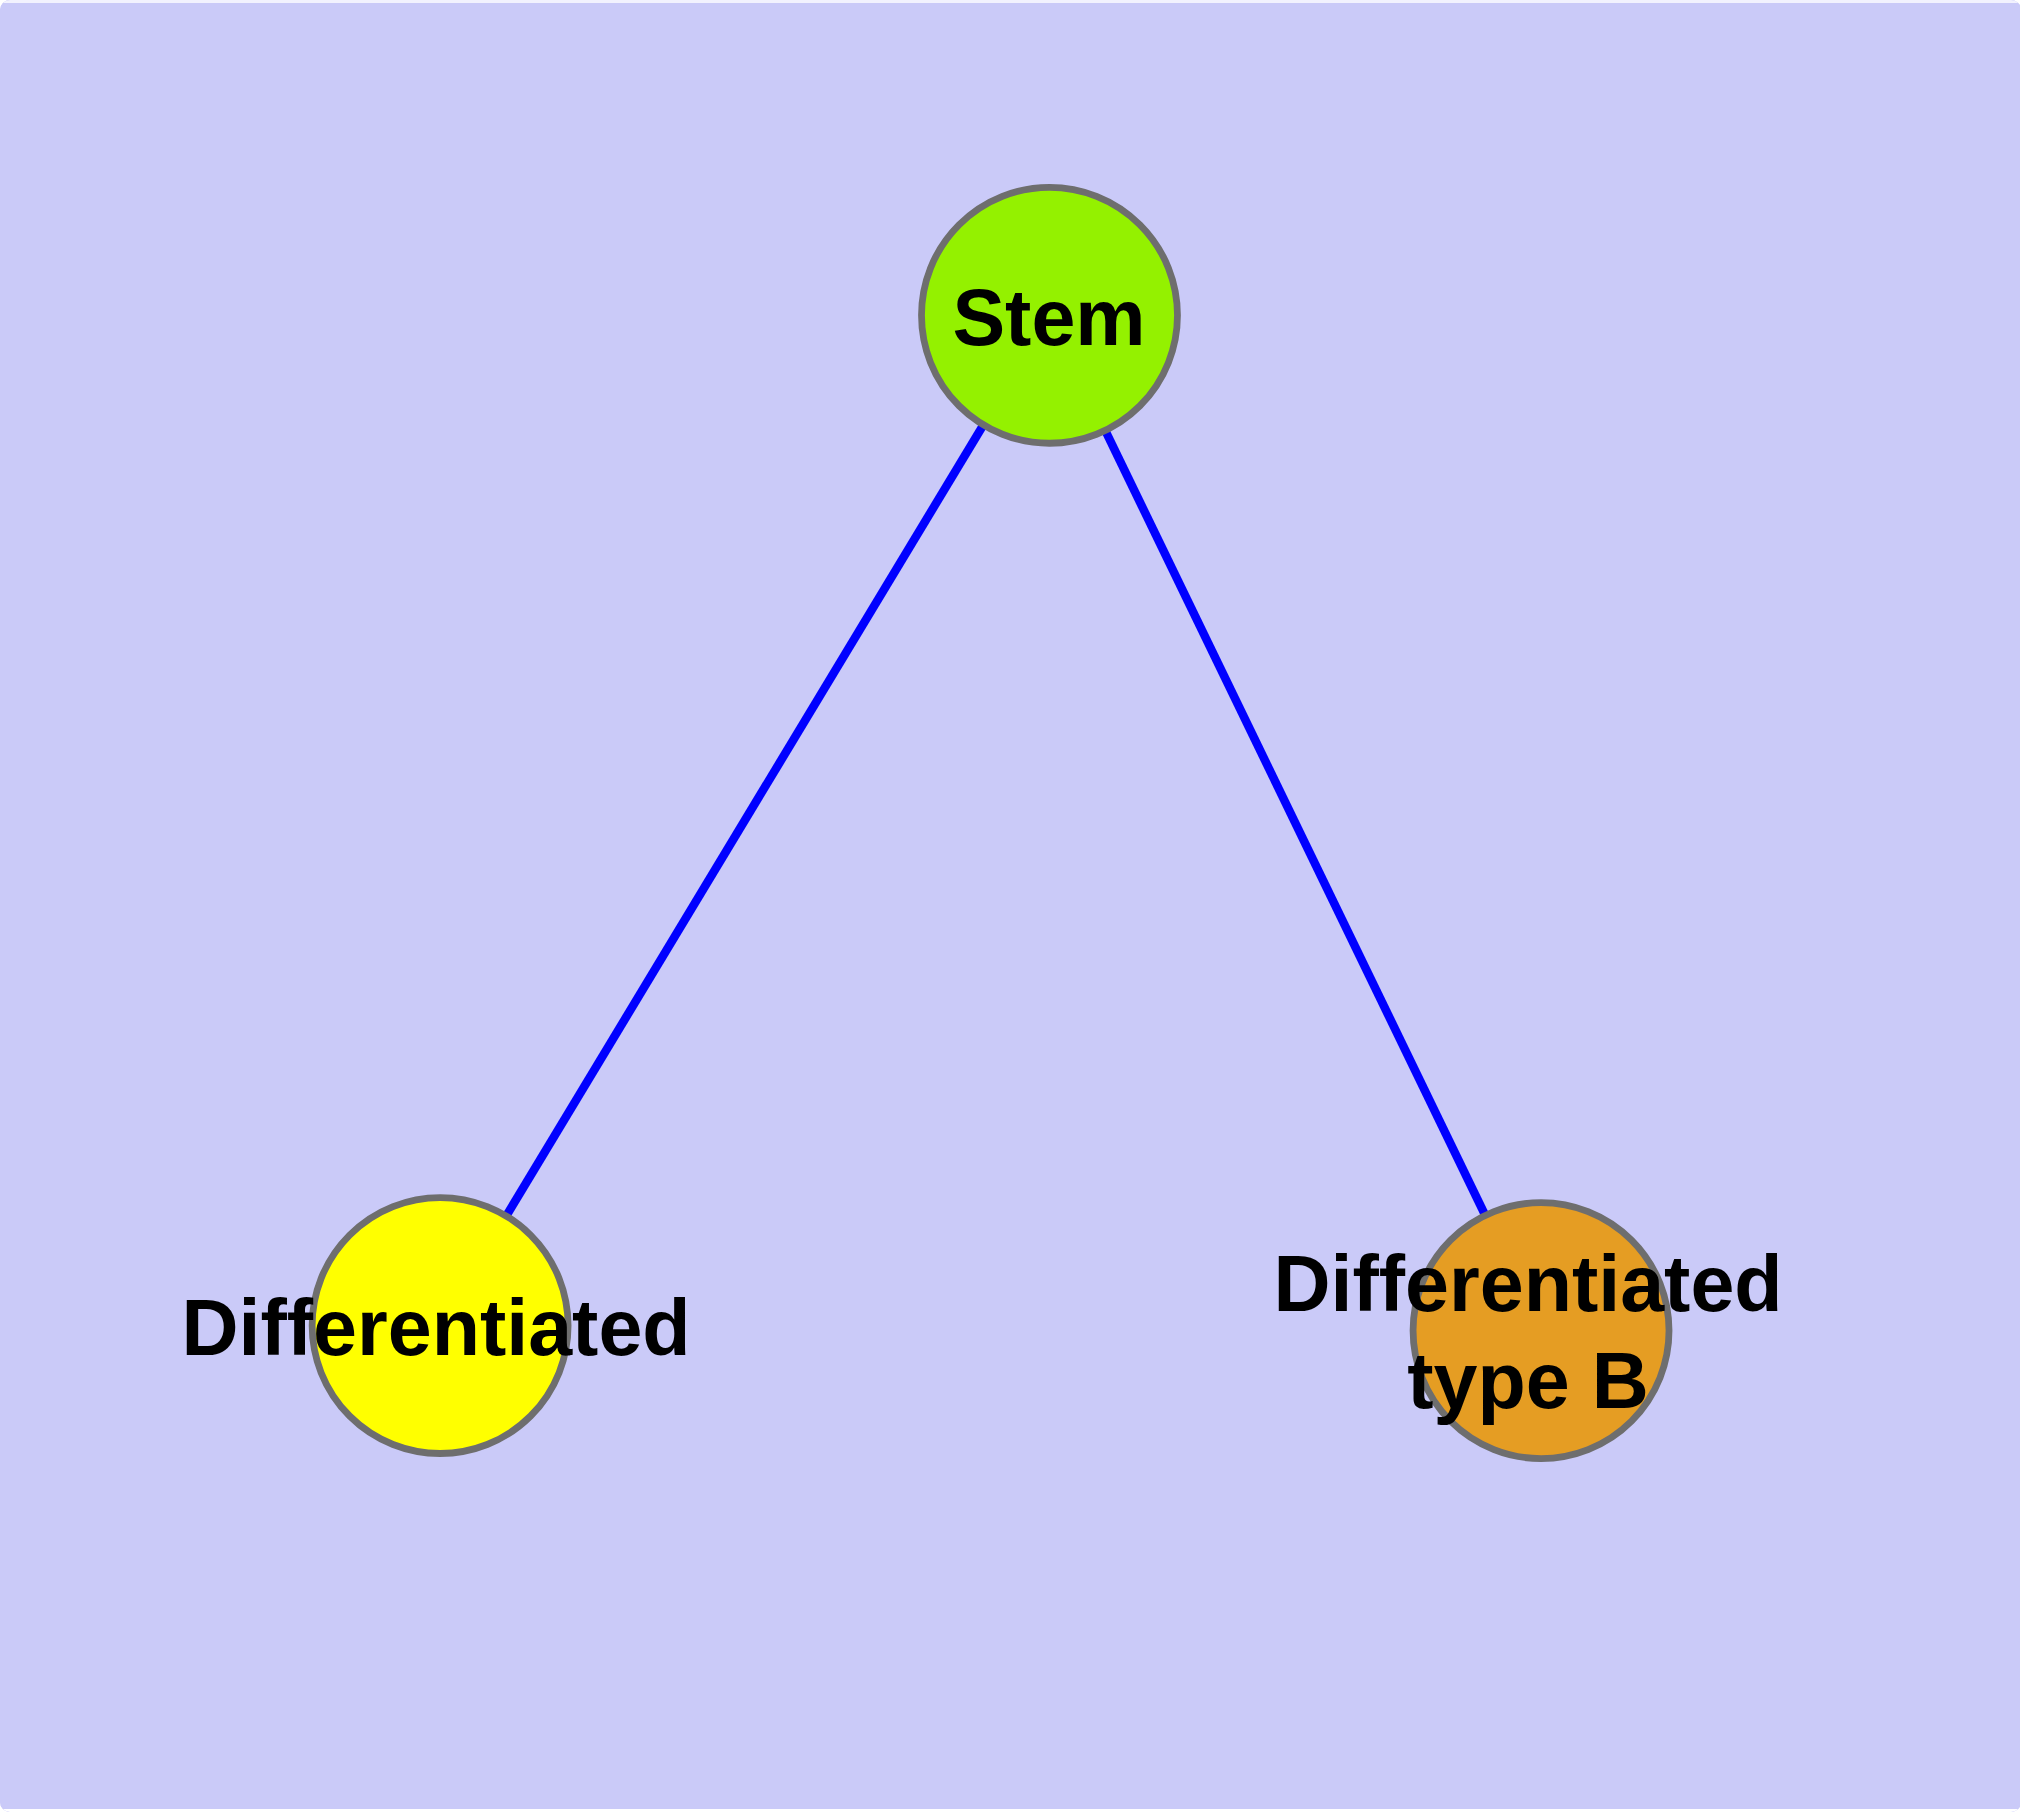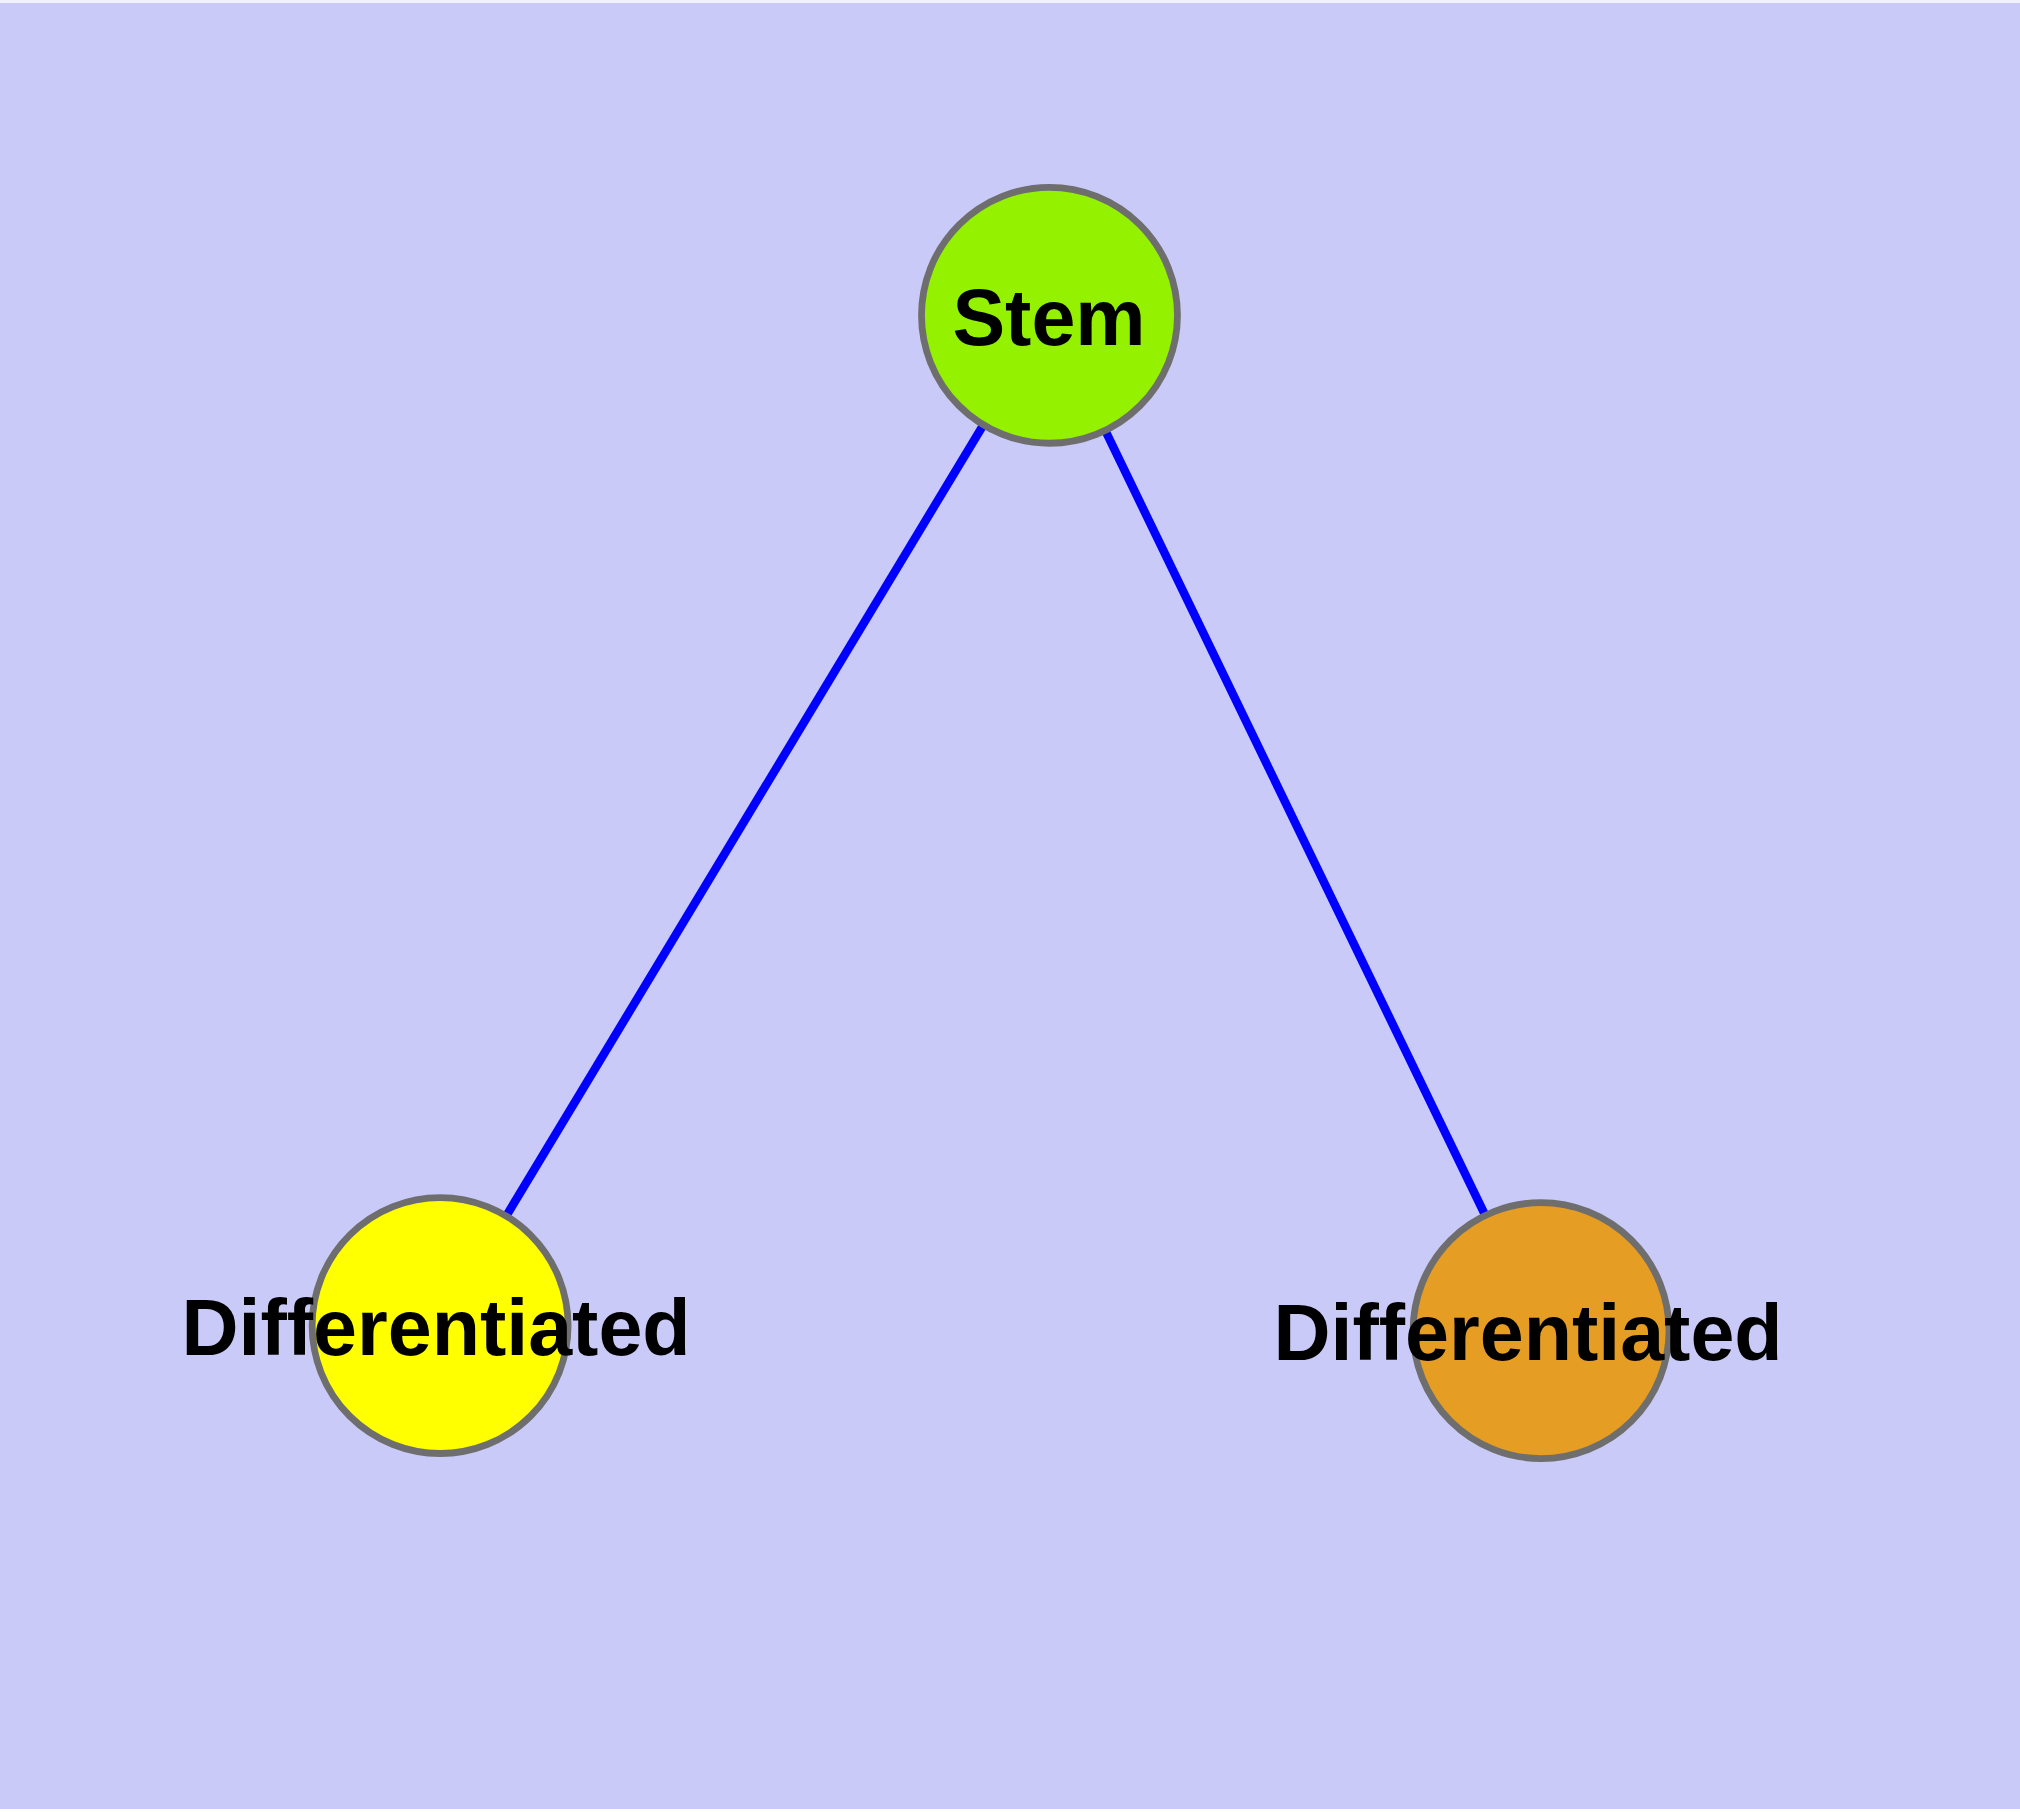--- a/index.html
+++ b/index.html
@@ -41,21 +41,21 @@
     line-height: 97px;
     color: #000000;
     white-space: nowrap;
     pointer-events: none;
   }
   .node-label .line { display: block; }
 </style>
 </head>
 <body>
 
-<div class="canvas" style="background: rgb(202, 202, 248);">
+<div class="canvas" style="background: rgb(202, 202, 248); border-radius: 10px;">
 
   <svg class="graph-layer" viewBox="0 0 2384 2138">
 
     <rect x="0" y="0" width="2384" height="2138" fill="#CACAF8"></rect>
 
     <line x1="1238" y1="372" x2="519" y2="1564" stroke-width="10" stroke="#0000FF"></line>
     <line x1="1238" y1="372" x2="1818" y2="1570" stroke-width="10" stroke="#0000FF"></line>
 
     <circle cx="1238" cy="372" r="151" stroke-width="8" fill="#94F100" stroke="#6E6E6E"></circle>
     <circle cx="519" cy="1564" r="151" stroke-width="8" fill="#FFFF00" stroke="#6E6E6E"></circle>
@@ -65,18 +65,19 @@
   <div class="node-label" style="left:1049px; top:317px;">
     <span class="line">Stem</span>
   </div>
 
   <div class="node-label" style="left:436px; top:1327px;">
     <span class="line">Differentiated</span>
   </div>
 
   <div class="node-label" style="left:1528px; top:1332px;">
     <span class="line">Differentiated</span>
+    <span class="line">type B</span>
   </div>
 
   <div class="edge-strip-top"></div>
   <div class="edge-strip-bottom"></div>
 </div>
 
 
 </body></html>

